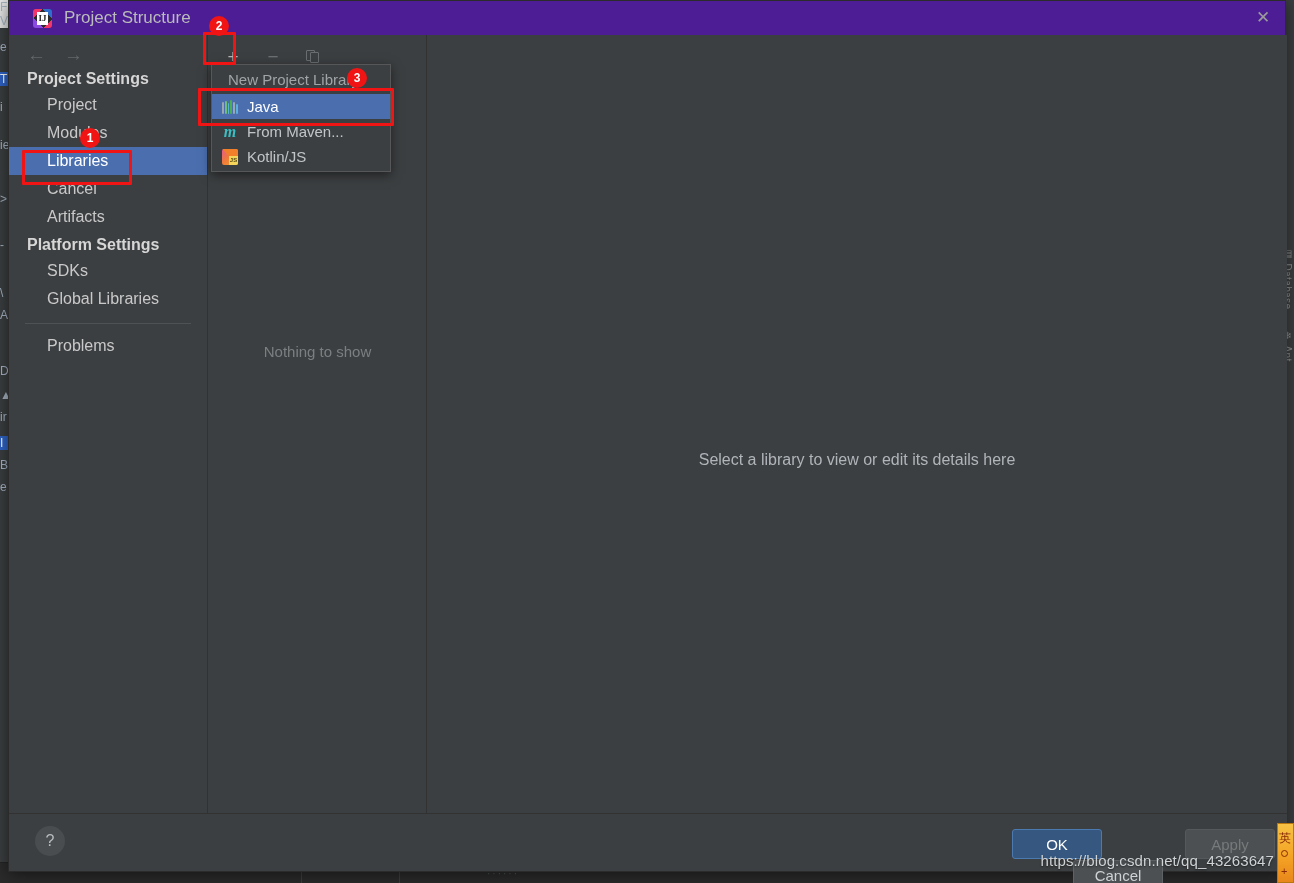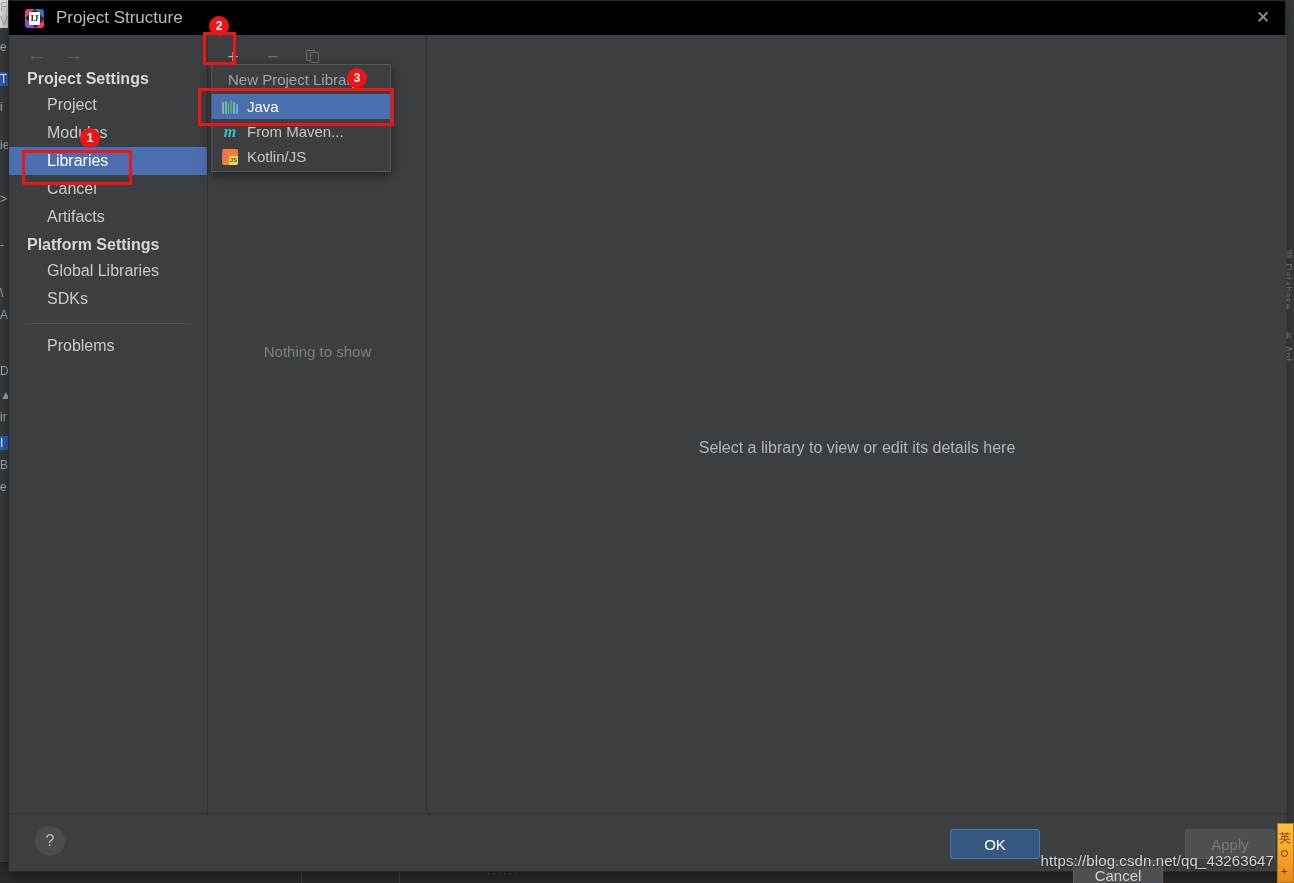--- a/index.html
+++ b/index.html
@@ -60,22 +60,22 @@
 
   
   #dialog {
     position: absolute; left: 8px; top: 0; width: 1278px; height: 872px;
     background: #3c3f41;
     border: 1px solid #2b2b2b;
     box-shadow: 0 2px 16px rgba(0,0,0,.55);
   }
 
   #titlebar {
-    position: relative; height: 34px; background: #000000;
-    display: flex; align-items: center; padding-left: 16px;
+    position: relative; height: 34px; background: #4c1d95;
+    display: flex; align-items: center; padding-left: 24px;
   }
   #ij-logo {
     width: 19px; height: 19px; position: relative; flex: 0 0 19px;
     border-radius: 3px; overflow: hidden;
     background:
       linear-gradient(135deg,#f1376a 0%, #f1376a 26%, transparent 26%),
       linear-gradient(225deg,#2f6ecb 0%, #2f6ecb 26%, transparent 26%),
       linear-gradient(45deg,#8c4be0 0%, #8c4be0 28%, transparent 28%),
       linear-gradient(315deg,#f1376a 0%, #f1376a 22%, transparent 22%),
       #2b2b2b;
@@ -143,21 +143,21 @@
   #nothing-to-show {
     position: absolute; left: 0; top: 308px; width: 219px;
     text-align: center; font-size: 15px; color: #7b7f81;
   }
 
   
   #detail-pane {
     flex: 1; height: 780px; background: #3c3f41; position: relative;
   }
   #detail-msg {
-    position: absolute; left: 0; top: 404px; width: 100%;
+    position: absolute; left: 0; top: 416px; width: 100%;
     text-align: center; font-size: 16px; color: #b0b5ba;
   }
 
   
   #footer {
     position: absolute; left: 0; bottom: 0; width: 1278px; height: 58px;
     background: #3c3f41; border-top: 1px solid #323232;
   }
   #help-btn {
     position: absolute; left: 26px; top: 12px;
@@ -166,21 +166,21 @@
     font-size: 16px; text-align: center; line-height: 30px;
     cursor: pointer;
   }
   .dlg-btn {
     position: absolute; top: 15px; height: 30px;
     font-size: 15px; border: 1px solid #5e6264; border-radius: 3px;
     background: #4c5052; color: #cfd2d4; cursor: pointer;
     display: flex; align-items: center; justify-content: center;
   }
   #ok-btn {
-    left: 941px; width: 90px; background: #365880;
+    left: 1003px; width: 90px; background: #365880;
     border-color: #4a7ab0; color: #ffffff;
   }
   #cancel-btn { left: 1064px; width: 90px; margin-top: 31px; }
   #apply-btn {
     left: 1176px; width: 90px; color: #77797b;
     border-color: #55595b; cursor: default;
   }
 
   
   #watermark {
@@ -333,22 +333,22 @@
       </div>
 
       <div class="group-header">Project Settings</div>
       <div class="side-item">Project</div>
       <div class="side-item">Modules</div>
       <div class="side-item selected">Libraries</div>
       <div class="side-item">Cancel</div>
       <div class="side-item">Artifacts</div>
 
       <div class="group-header">Platform Settings</div>
+      <div class="side-item">SDKs</div>
       <div class="side-item">Global Libraries</div>
-      <div class="side-item">SDKs</div>
 
       <div class="side-sep"></div>
 
       <div class="side-item">Problems</div>
     </div>
 
     <div id="list-col">
       <div id="list-toolbar">
         <div class="tb-btn">+</div>
         <div class="tb-btn dim">−</div>

